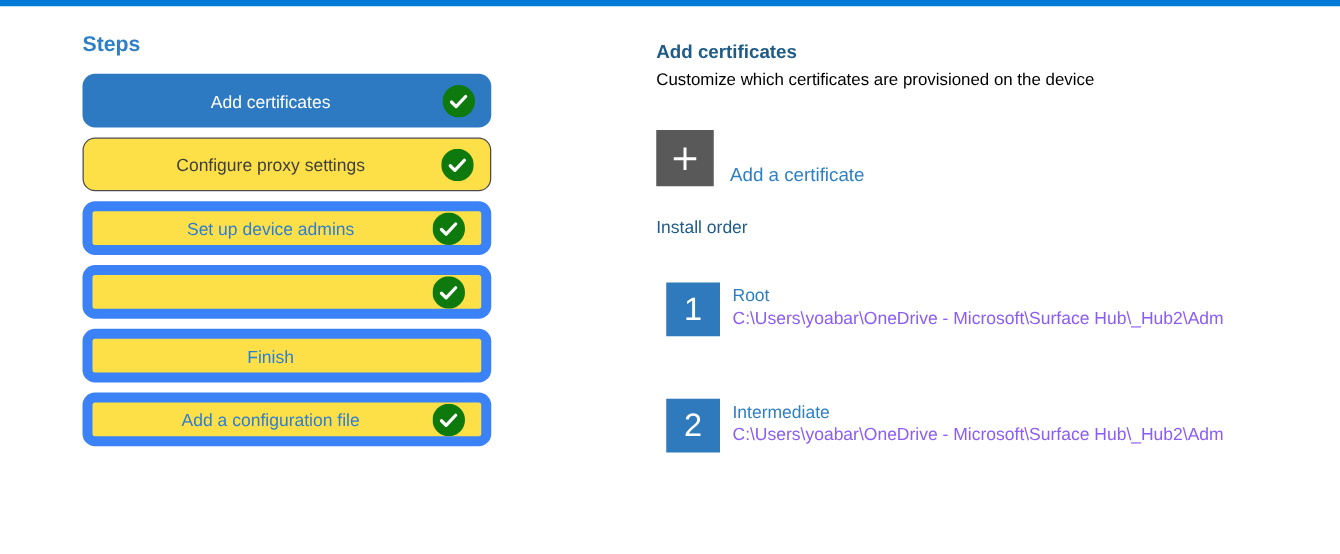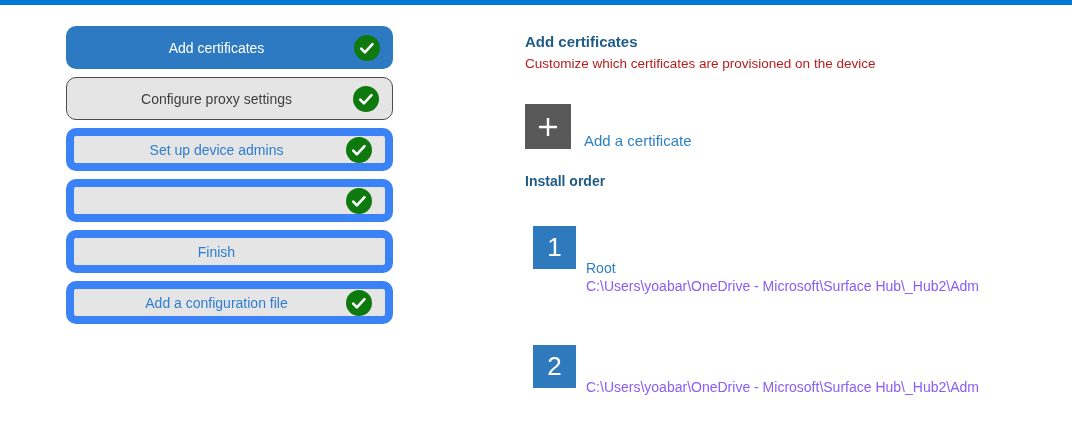--- a/index.html
+++ b/index.html
@@ -10,64 +10,65 @@
     -webkit-font-smoothing:antialiased;
   }
   .top-bar{position:absolute;left:0;top:0;width:1072px;height:5px;background:#0079d7;}
 
   
   .left{position:absolute;left:66px;top:26px;width:327px;}
   .steps-title{font-size:17px;font-weight:bold;color:#2e80c6;margin:0 0 13px 0;}
   .step{
     position:relative;height:43px;margin-bottom:8px;border-radius:10px;
     display:flex;align-items:center;justify-content:center;
-    font-size:14px;box-sizing:border-box;background:#e5e5e5;cursor:pointer;
+    font-size:14px;box-sizing:border-box;background:#fde047;cursor:pointer;
   }
   .step.default{border:8px solid #3b82f6;color:#2d7dd2;}
   .step.neutral{border:1.5px solid #4c4c4c;color:#3f3f3f;}
   .step.active{border:none;background:#2e7ac2;color:#ffffff;}
   .step .label{padding:0 40px 0 14px;white-space:nowrap;}
   .check{
     position:absolute;right:13px;top:50%;transform:translateY(-50%);
     width:26px;height:26px;display:block;
   }
 
   
   .right{position:absolute;left:525px;top:33px;width:540px;}
   .section-title{font-size:15px;font-weight:bold;color:#1e5c87;margin:0;line-height:18px;}
-  .section-sub{font-size:13.5px;color:#b91c1c;margin:4px 0 0 0;line-height:17px;}
+  .section-sub{font-size:13.5px;color:#000000;margin:4px 0 0 0;line-height:17px;}
 
   .add-row{margin-top:32px;display:flex;align-items:flex-end;cursor:pointer;width:fit-content;}
   .add-square{
     width:46px;height:45px;background:#595959;flex:0 0 auto;
     display:flex;align-items:center;justify-content:center;
   }
   .add-label{font-size:15px;color:#2e80c6;margin-left:13px;padding-top:4px;white-space:nowrap;}
 
-  .install-title{font-size:14px;font-weight:bold;color:#1e5c87;margin:23px 0 0 0;line-height:18px;}
+  .install-title{font-size:14px;font-weight:normal;color:#1e5c87;margin:23px 0 0 0;line-height:18px;}
   .install-desc{font-size:13.5px;color:#2e80c6;margin:3px 0 0 0;line-height:17px;white-space:nowrap;}
 
   .install-item{display:flex;align-items:flex-start;margin-left:8px;cursor:grab;}
   .install-item.first{margin-top:36px;}
   .install-item.second{margin-top:50px;}
   .num-square{
     width:43px;height:43px;background:#2e7abd;flex:0 0 auto;
     display:flex;align-items:center;justify-content:center;
     color:#ffffff;font-size:26px;font-weight:300;
   }
-  .item-text{margin-left:10px;padding-top:1px;margin-top:32px;}
+  .item-text{margin-left:10px;padding-top:1px;}
   .item-name{font-size:14px;color:#2e80c6;line-height:18px;white-space:nowrap;}
   .item-path{font-size:14px;color:#8b5cf6;line-height:18px;white-space:nowrap;}
 </style>
 </head>
 <body>
 
 <div class="top-bar"></div>
 
 <div class="left">
+  <div class="steps-title">Steps</div>
 
   <div class="step active">
     <span class="label">Add certificates</span>
     <svg class="check" viewBox="0 0 26 26">
       <circle cx="13" cy="13" r="13" fill="#0e7a0e"></circle>
       <path d="M7.2 13.6l3.7 3.7 7.6-8.1" stroke="#ffffff" stroke-width="2.6" fill="none" stroke-linecap="round" stroke-linejoin="round"></path>
     </svg>
   </div>
 
   <div class="step neutral">
@@ -126,16 +127,17 @@
     <div class="num-square">1</div>
     <div class="item-text">
       <div class="item-name">Root</div>
       <div class="item-path">C:\Users\yoabar\OneDrive - Microsoft\Surface Hub\_Hub2\Adm</div>
     </div>
   </div>
 
   <div class="install-item second">
     <div class="num-square">2</div>
     <div class="item-text">
+      <div class="item-name">Intermediate</div>
       <div class="item-path">C:\Users\yoabar\OneDrive - Microsoft\Surface Hub\_Hub2\Adm</div>
     </div>
   </div>
 </div>
 
 </body></html>

